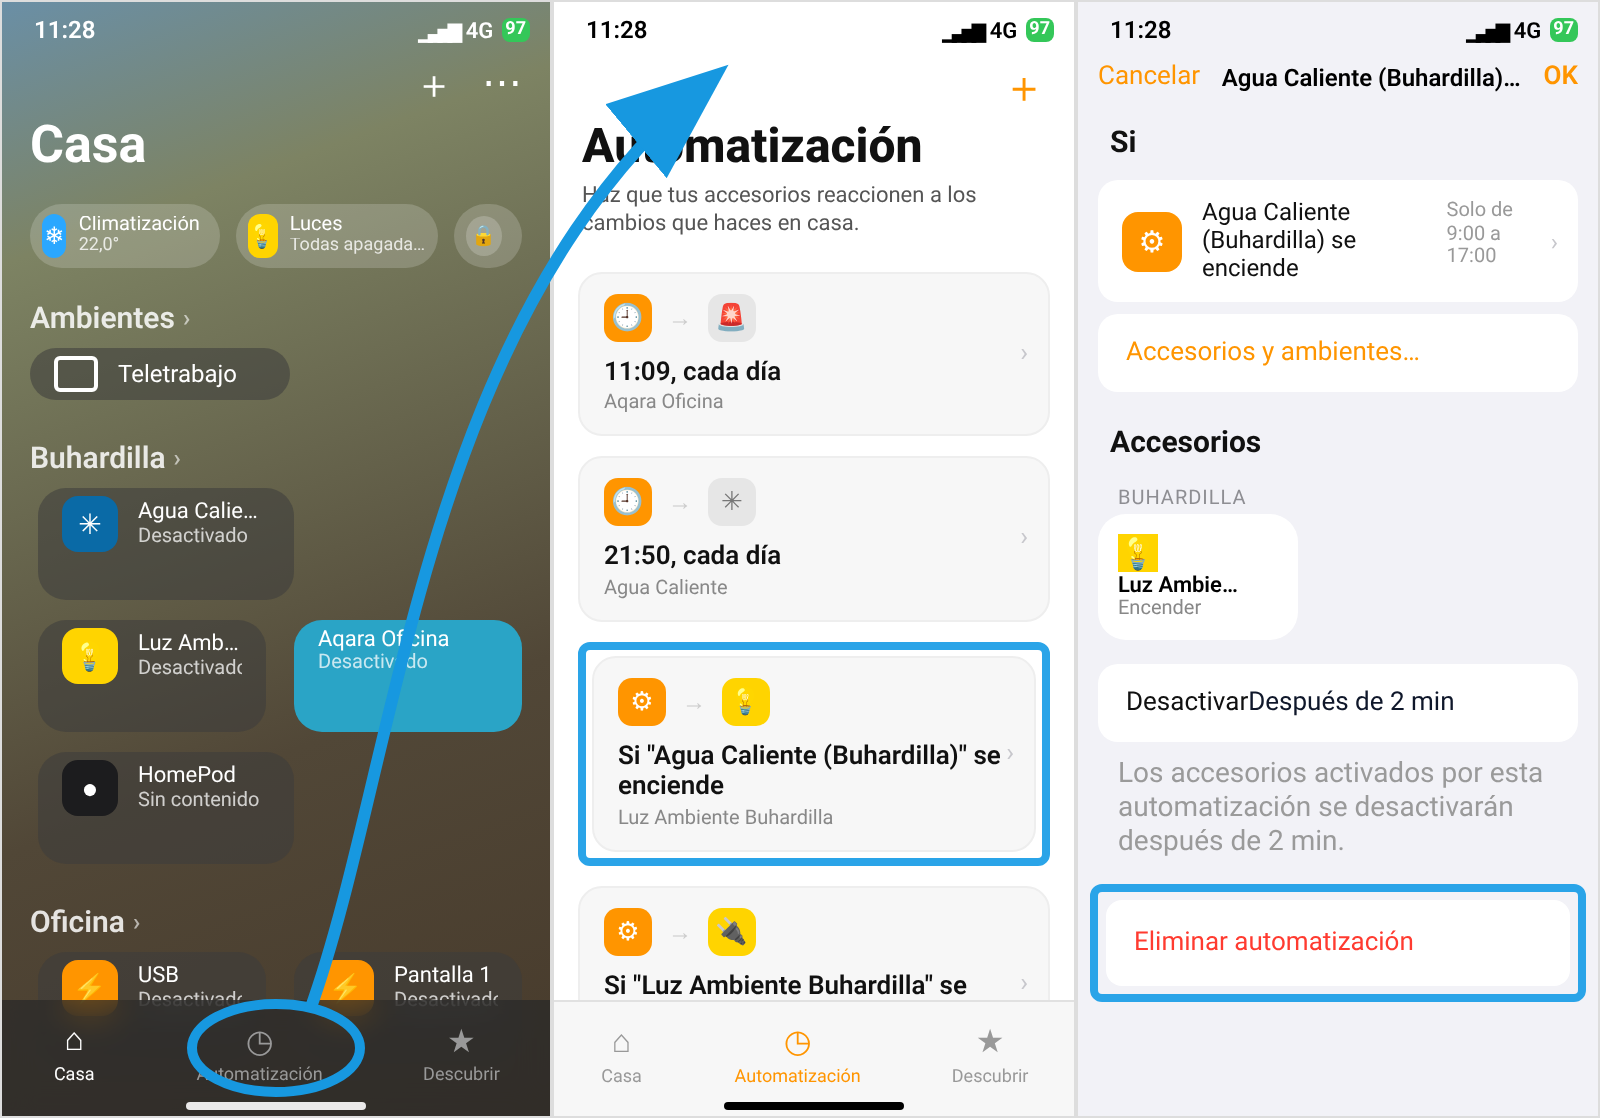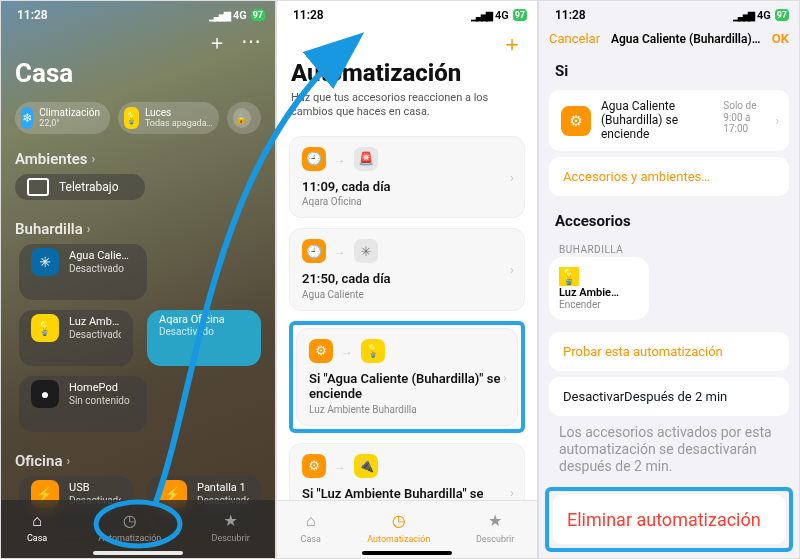--- a/index.html
+++ b/index.html
@@ -145,21 +145,21 @@
   .cell-txt .cs { color:#999; font-size:10px;}
   .cell .chv { position:absolute; right:10px; color:#c7c7cc; font-size:12px;}
   .sec-label { font-size:10px; color:#8e8e93; text-transform:uppercase; letter-spacing:0.5px; padding:10px 20px 2px;}
   .sec-title { font-size:15px; font-weight:700; color:#111; padding:10px 16px 4px;}
   .link-cell { color:#ff9500; font-size:13px; padding:12px 14px; background:#fff; border-radius:10px; margin:6px 10px;}
   .action-cell { background:#fff; border-radius:10px; margin:6px 10px; display:flex; justify-content:flex-start; align-items:center; padding:12px 14px; font-size:13px;}
   .action-cell .k { color:#111;}
   .action-cell .v { color:#0f172a;}
   .note { font-size:14px; color:#9a9a9a; padding:2px 20px 6px; line-height:1.2;}
   .danger-wrap { margin:6px 6px; border:4px solid #2aa4e8; border-radius:6px; padding:4px;}
-  .danger { background:#fff; border-radius:8px; padding:14px 14px; color:#ff3b30; font-size:18px;}
+  .danger { background:#fff; border-radius:8px; padding:14px 14px; color:#ff3b30; font-size:13px;}
 
   
   svg.overlay { position:absolute; left:0; top:0; pointer-events:none; z-index:50;}
 
   .trunc { white-space:nowrap; overflow:hidden; text-overflow:ellipsis; max-width:100%;}
 </style>
 </head>
 <body>
 
 <div class="phone p1">
@@ -402,21 +402,20 @@
   <div class="sec-title">Accesorios</div>
   <div class="sec-label">BUHARDILLA</div>
   <div style="padding:0 10px 6px;">
     <div style="background:#fff;border-radius:14px;width:100px;padding:10px;">
       <span class="icn yellow" style="margin-bottom:6px;">💡</span>
       <div style="font-size:11px;font-weight:600;" class="trunc">Luz Ambie…</div>
       <div style="font-size:10px;color:#888;">Encender</div>
     </div>
   </div>
 
-  <div class="link-cell">Probar esta automatización</div>
 
   <div class="action-cell">
     <span class="k">Desactivar</span>
     <span class="v">Después de 2 min</span>
   </div>
   <div class="note">Los accesorios activados por esta automatización se desactivarán después de 2 min.</div>
 
   <div class="danger-wrap">
     <div class="danger">Eliminar automatización</div>
   </div>

